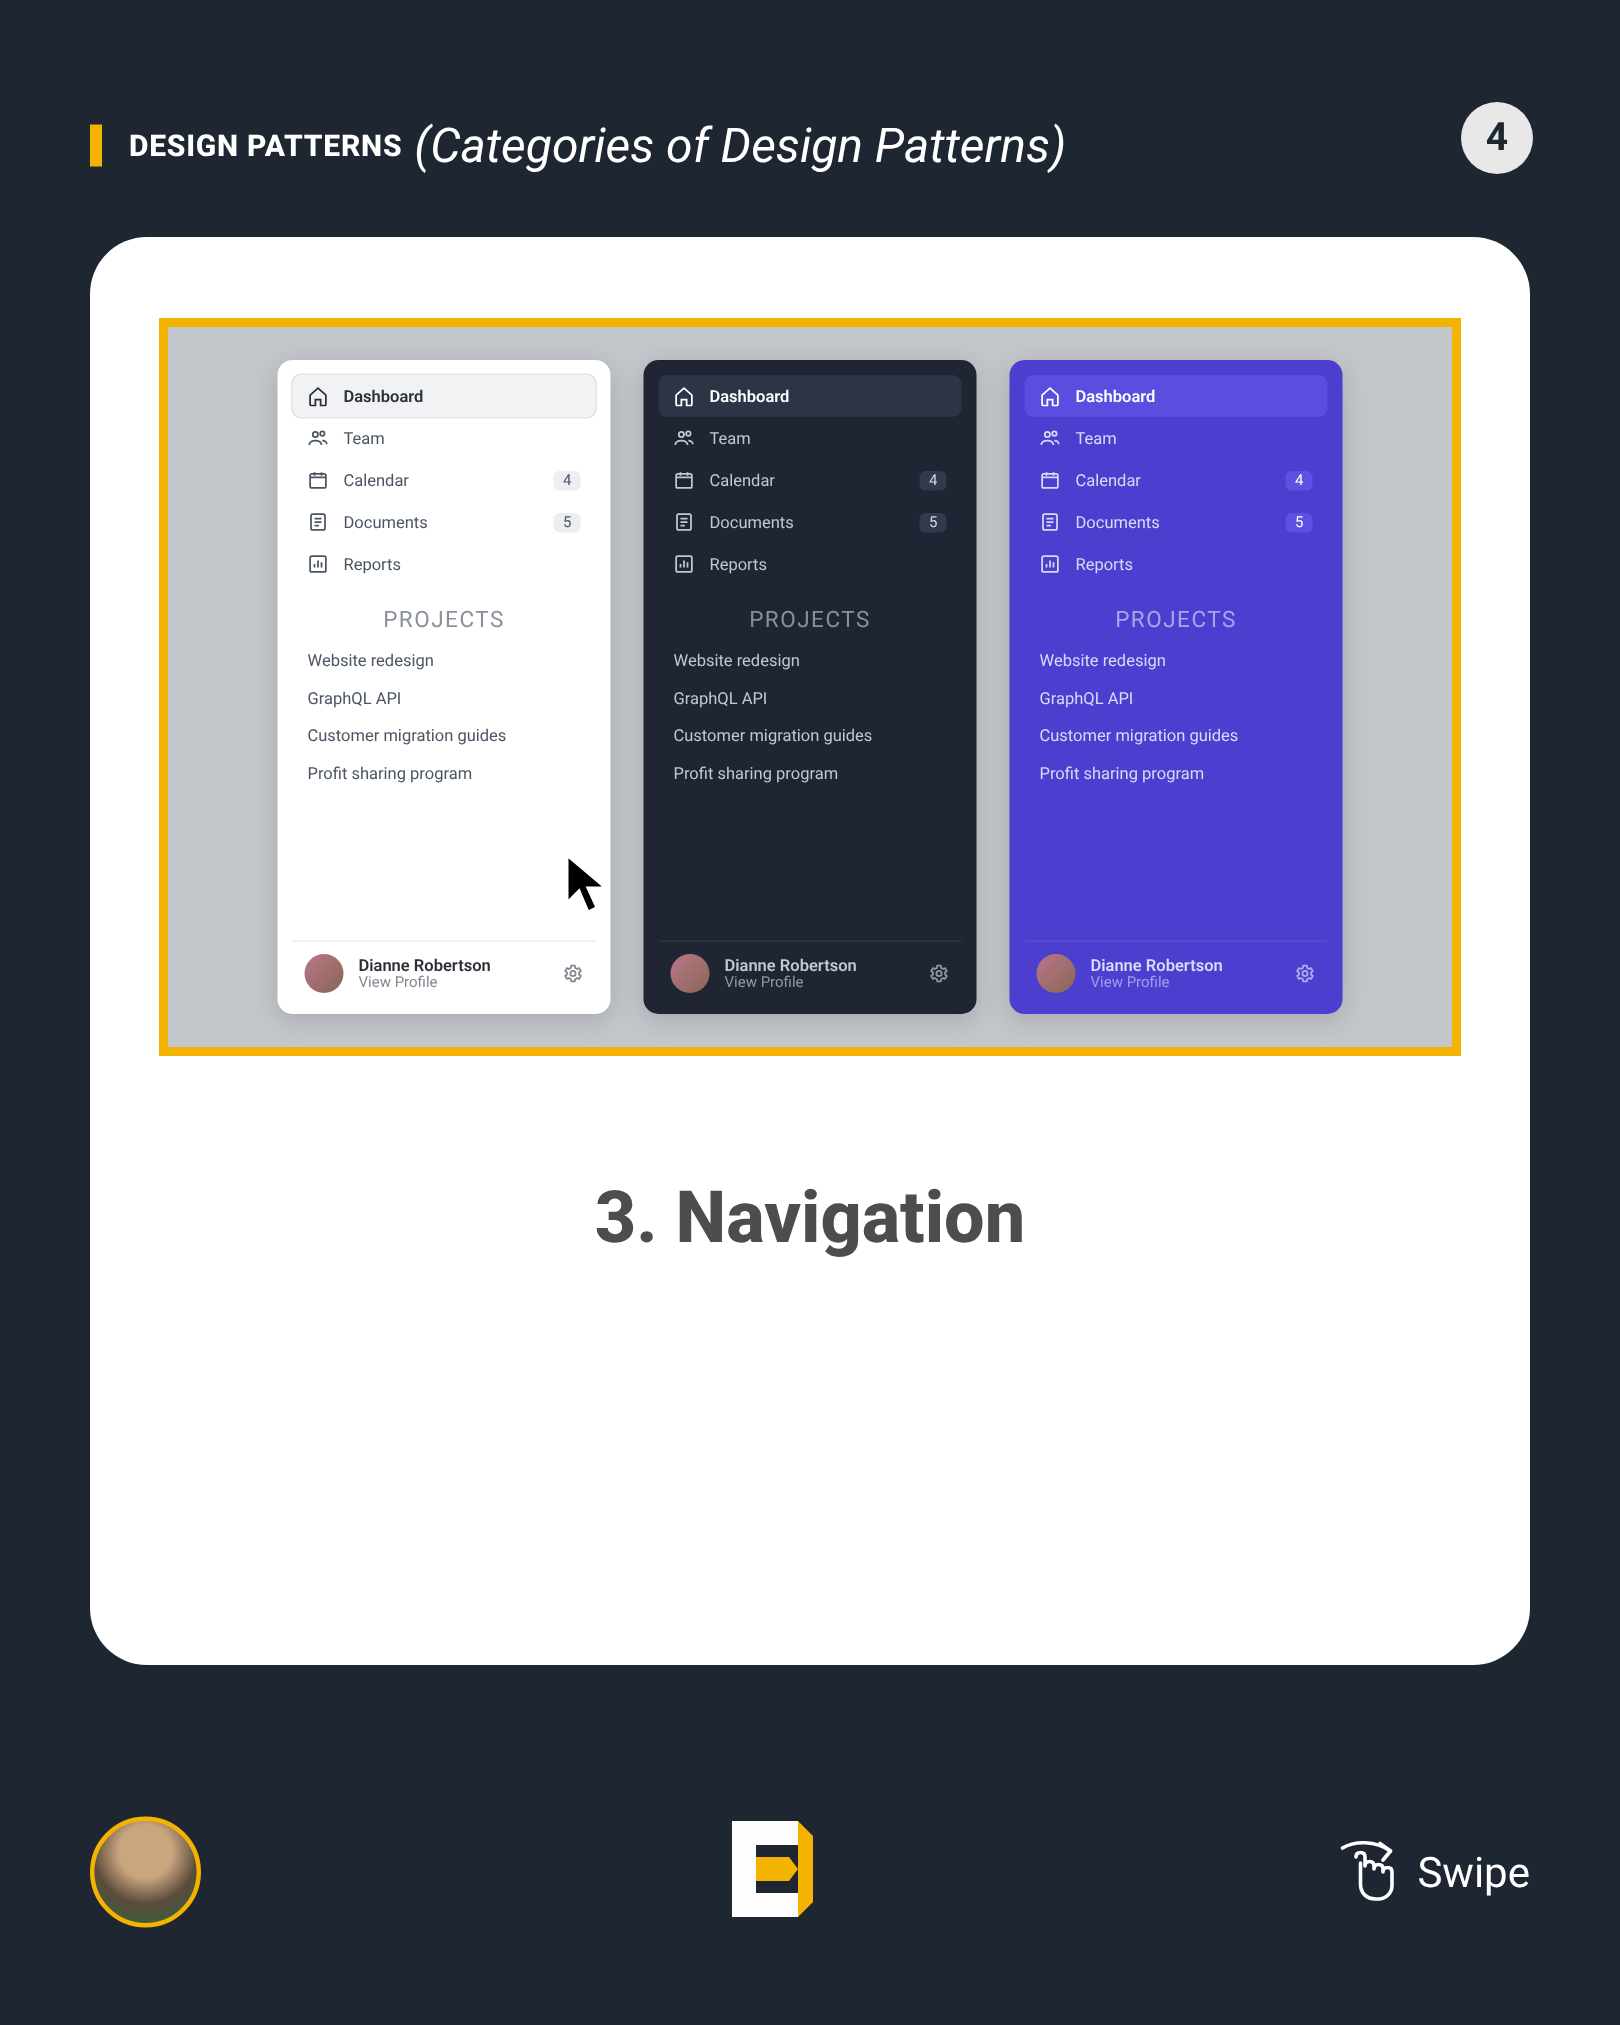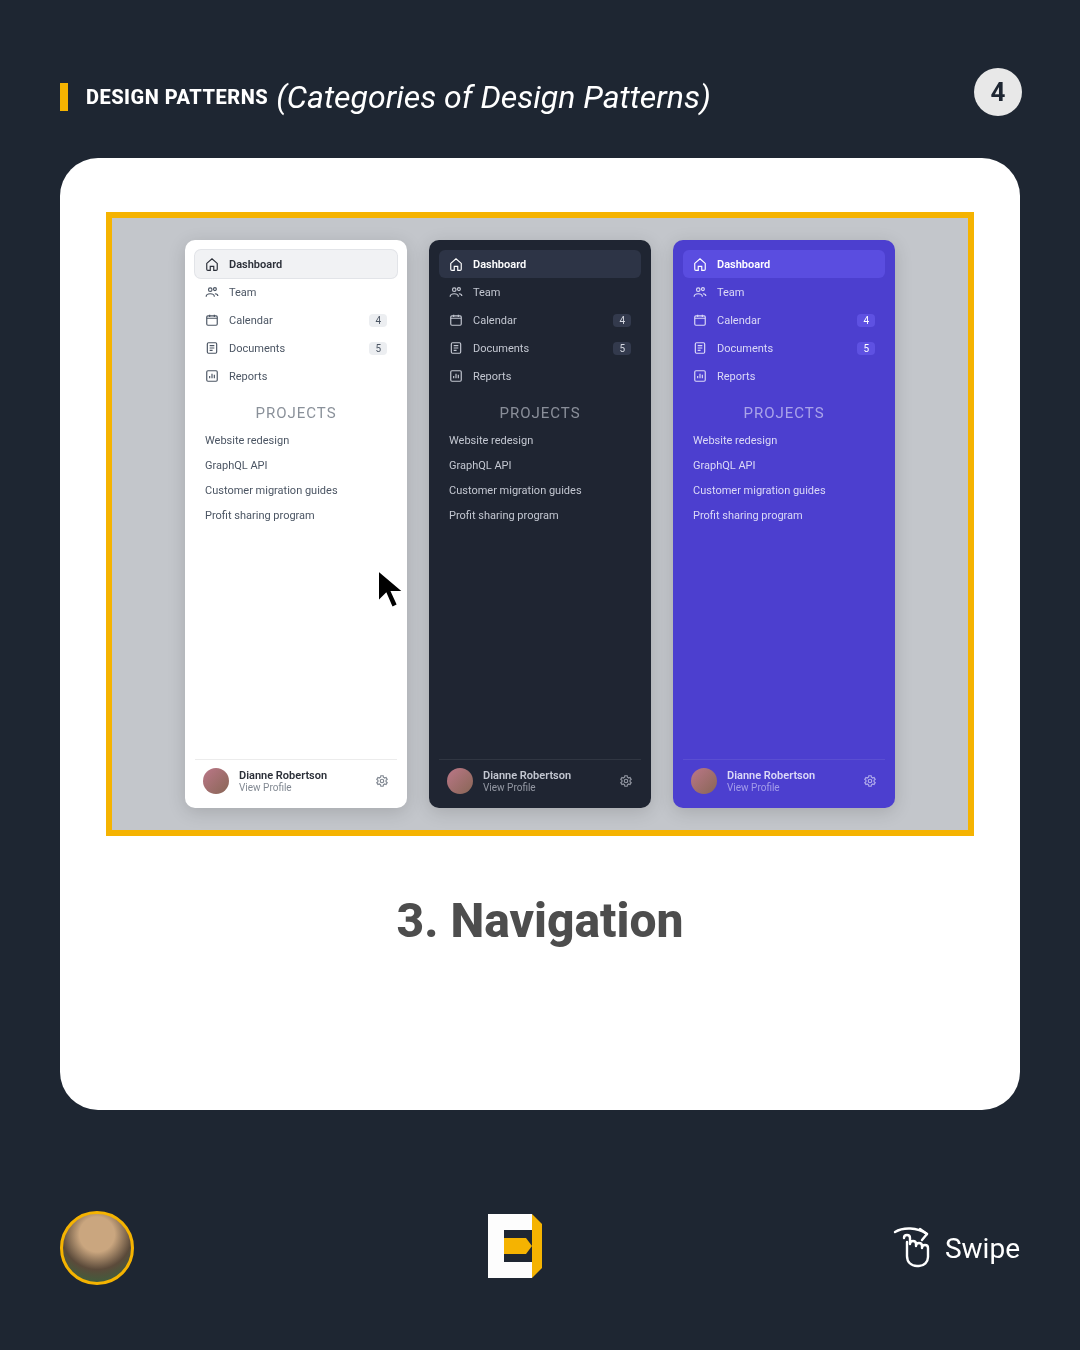--- a/index.html
+++ b/index.html
@@ -19,25 +19,25 @@
     width:48px; height:48px; border-radius:50%; background:#e8e8e8;
     display:flex; align-items:center; justify-content:center;
     color:#1e2632; font-weight:700; font-size:26px;
   }
   
   .card {
     position:absolute; top:158px; left:60px; right:60px; bottom:240px;
     background:#fff; border-radius:38px; padding:54px 46px 60px;
   }
   .card h1 { text-align:center; color:#4d4d4d; font-size:44px; font-weight:800; margin-bottom:44px; }
-  .card h2 { text-align:center; color:#4d4d4d; font-size:48px; font-weight:800; margin-top:56px; }
+  .card h2 { text-align:center; color:#4d4d4d; font-size:48px; font-weight:800; margin-top:79px; }
   
   .frame {
     border:6px solid #f5b301; background:#c3c6cb;
-    height:624px; position:relative; padding:22px 22px 22px 22px;
+    height:492px; position:relative; padding:22px 22px 22px 22px;
     display:flex; gap:22px; justify-content:center;
   }
   .sb {
     width:222px; border-radius:10px; padding:10px 10px 12px;
     display:flex; flex-direction:column; font-size:11px;
     box-shadow:0 4px 18px rgba(0,0,0,0.15);
   }
   .sb.light { background:#fff; color:#4b5563; }
   .sb.dark  { background:#1f2532; color:#c3c7d1; }
   .sb.purple{ background:#4c3fcf; color:#dbd9f7; }

